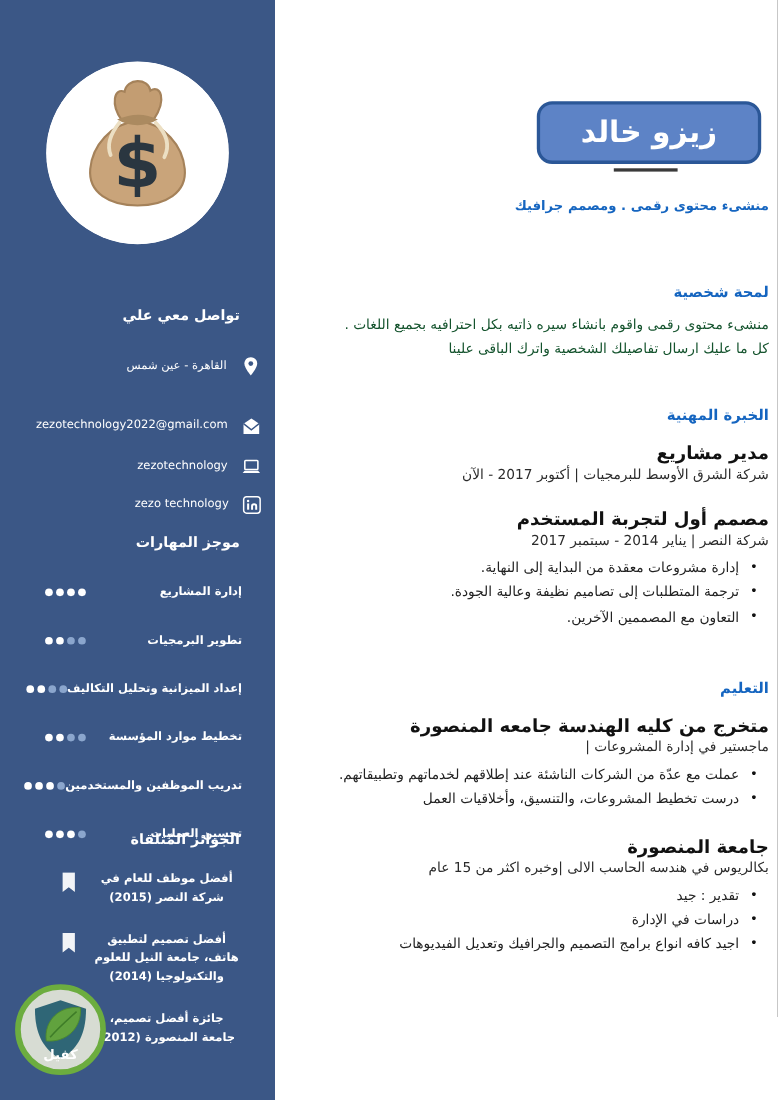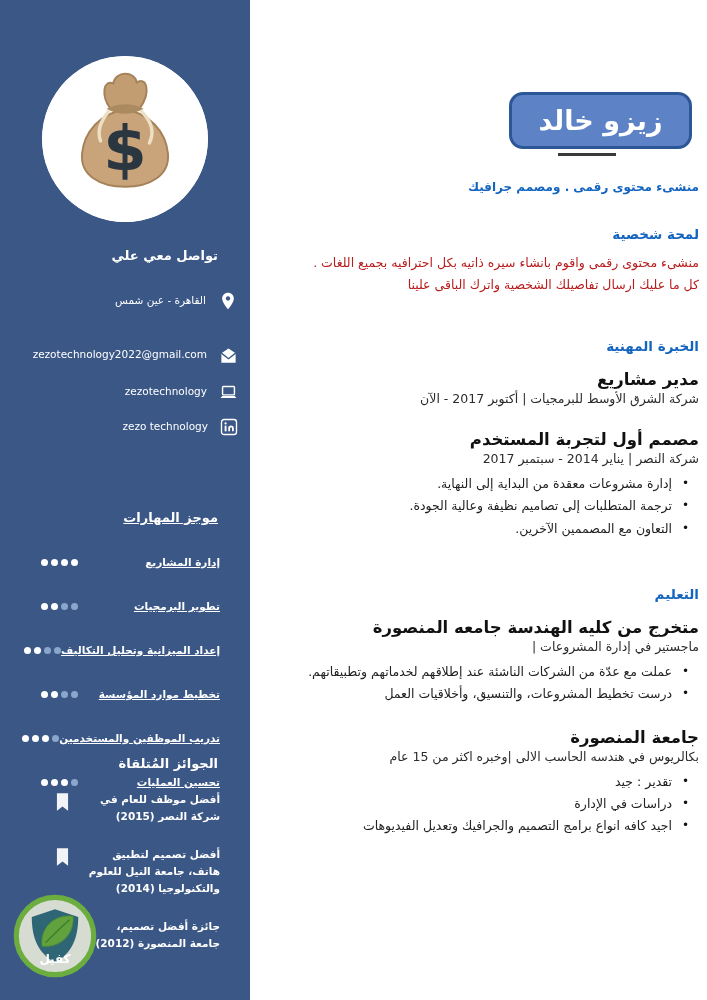--- a/index.html
+++ b/index.html
@@ -12,22 +12,22 @@
   
   .sidebar {
     position:absolute; top:0; left:0; width:250px; height:1000px;
     background:#3b5786; color:#fff;
   }
   .photo {
     position:absolute; top:56px; left:42px; width:166px; height:166px;
     border-radius:50%; overflow:hidden; background:#fff;
   }
   .side-block { position:absolute; width:100%; }
-  .contact-block { top:248px; }
-  .skills-block  { top:510px;text-decoration:underline; }
+  .contact-block { top:280px; }
+  .skills-block  { top:486px; }
   .awards-block  { top:756px; }
   .side-title {
     font-size:13px; font-weight:bold; text-align:right;
     padding:0 32px 0 16px; letter-spacing:.2px;
   }
   .contact-row {
     display:flex; align-items:center; gap:12px;
     padding:0 12px 0 14px; margin-top:24px; min-height:24px;
   }
   .contact-row .c-icon { flex:0 0 auto; display:flex; }
@@ -42,45 +42,45 @@
   }
   .skill-label { font-size:10.5px; font-weight:bold; white-space:nowrap; }
   .dots { direction:ltr; display:inline-flex; gap:3px; }
   .dot { width:7px; height:7px; border-radius:50%; background:#8ba6cd; display:inline-block; }
   .dot.filled { background:#ffffff; }
   .award-row {
     display:flex; align-items:flex-start; gap:14px;
     padding:0 30px 0 56px; margin-top:20px;
   }
   .award-icon { flex:0 0 auto; order:2; margin-top:2px; }
-  .award-text { order:1; flex:1; font-size:10.5px; font-weight:bold; line-height:1.65; text-align:right; }
+  .award-text { order:1; flex:1; font-size:10.5px; font-weight:bold; line-height:1.65; text-align:center; }
   .watermark { position:absolute; top:893px; left:12px; width:86px; height:86px; }
   .watermark .wm-text {
     position:absolute; left:0; right:0; bottom:13px; text-align:center;
     color:#fff; font-size:12px; font-weight:bold; letter-spacing:4px;
   }
   
   .main {
     position:absolute; top:0; left:250px; right:0; height:1000px;
     padding:0 8px 0 48px; direction:rtl;
   }
   .name-box {
-    width:183px; height:57px; margin:92px 7px 0 auto;
+    width:204px; height:57px; margin:92px 7px 0 auto;
     background:#5d83c6; border:3px solid #2b5797; border-radius:14px;
     display:flex; align-items:center; justify-content:center;
   }
   .name-box span { color:#fff; font-size:27px; font-weight:bold; }
   .name-underline { width:58px; height:3px; background:#3a3a3a; margin:4px 83px 0 auto; }
   .subtitle { margin-top:24px; text-align:right; margin-left:6px;
     color:#1565c0; font-size:12px; font-weight:bold; }
   h2.sec { color:#1565c0; font-size:13.5px; font-weight:bold; text-align:right; }
-  .sec-summary    { margin-top:32px; }
+  .sec-summary    { margin-top:64px; }
   .sec-experience { margin-top:42px; }
   .sec-education  { margin-top:48px; }
-  p.body { margin-top:10px; font-size:12.5px; line-height:1.75; text-align:right; color:#b91c1c; }
+  p.body { margin-top:10px; font-size:12.5px; line-height:1.75; text-align:right; color:#14532d; }
   .entry { margin-top:16px; }
   .entry + .entry { margin-top:24px; }
   .entry h3 { font-size:16.5px; font-weight:bold; color:#111; }
   .entry .meta { font-size:12.5px; color:#2b2b2b; margin-top:2px; }
   .entry ul { list-style:none; margin-top:8px; }
   .entry li {
     position:relative; padding-right:27px; font-size:12.5px; line-height:1.55;
     color:#222; margin-bottom:3px; text-align:right;
   }
   .entry li::before {

